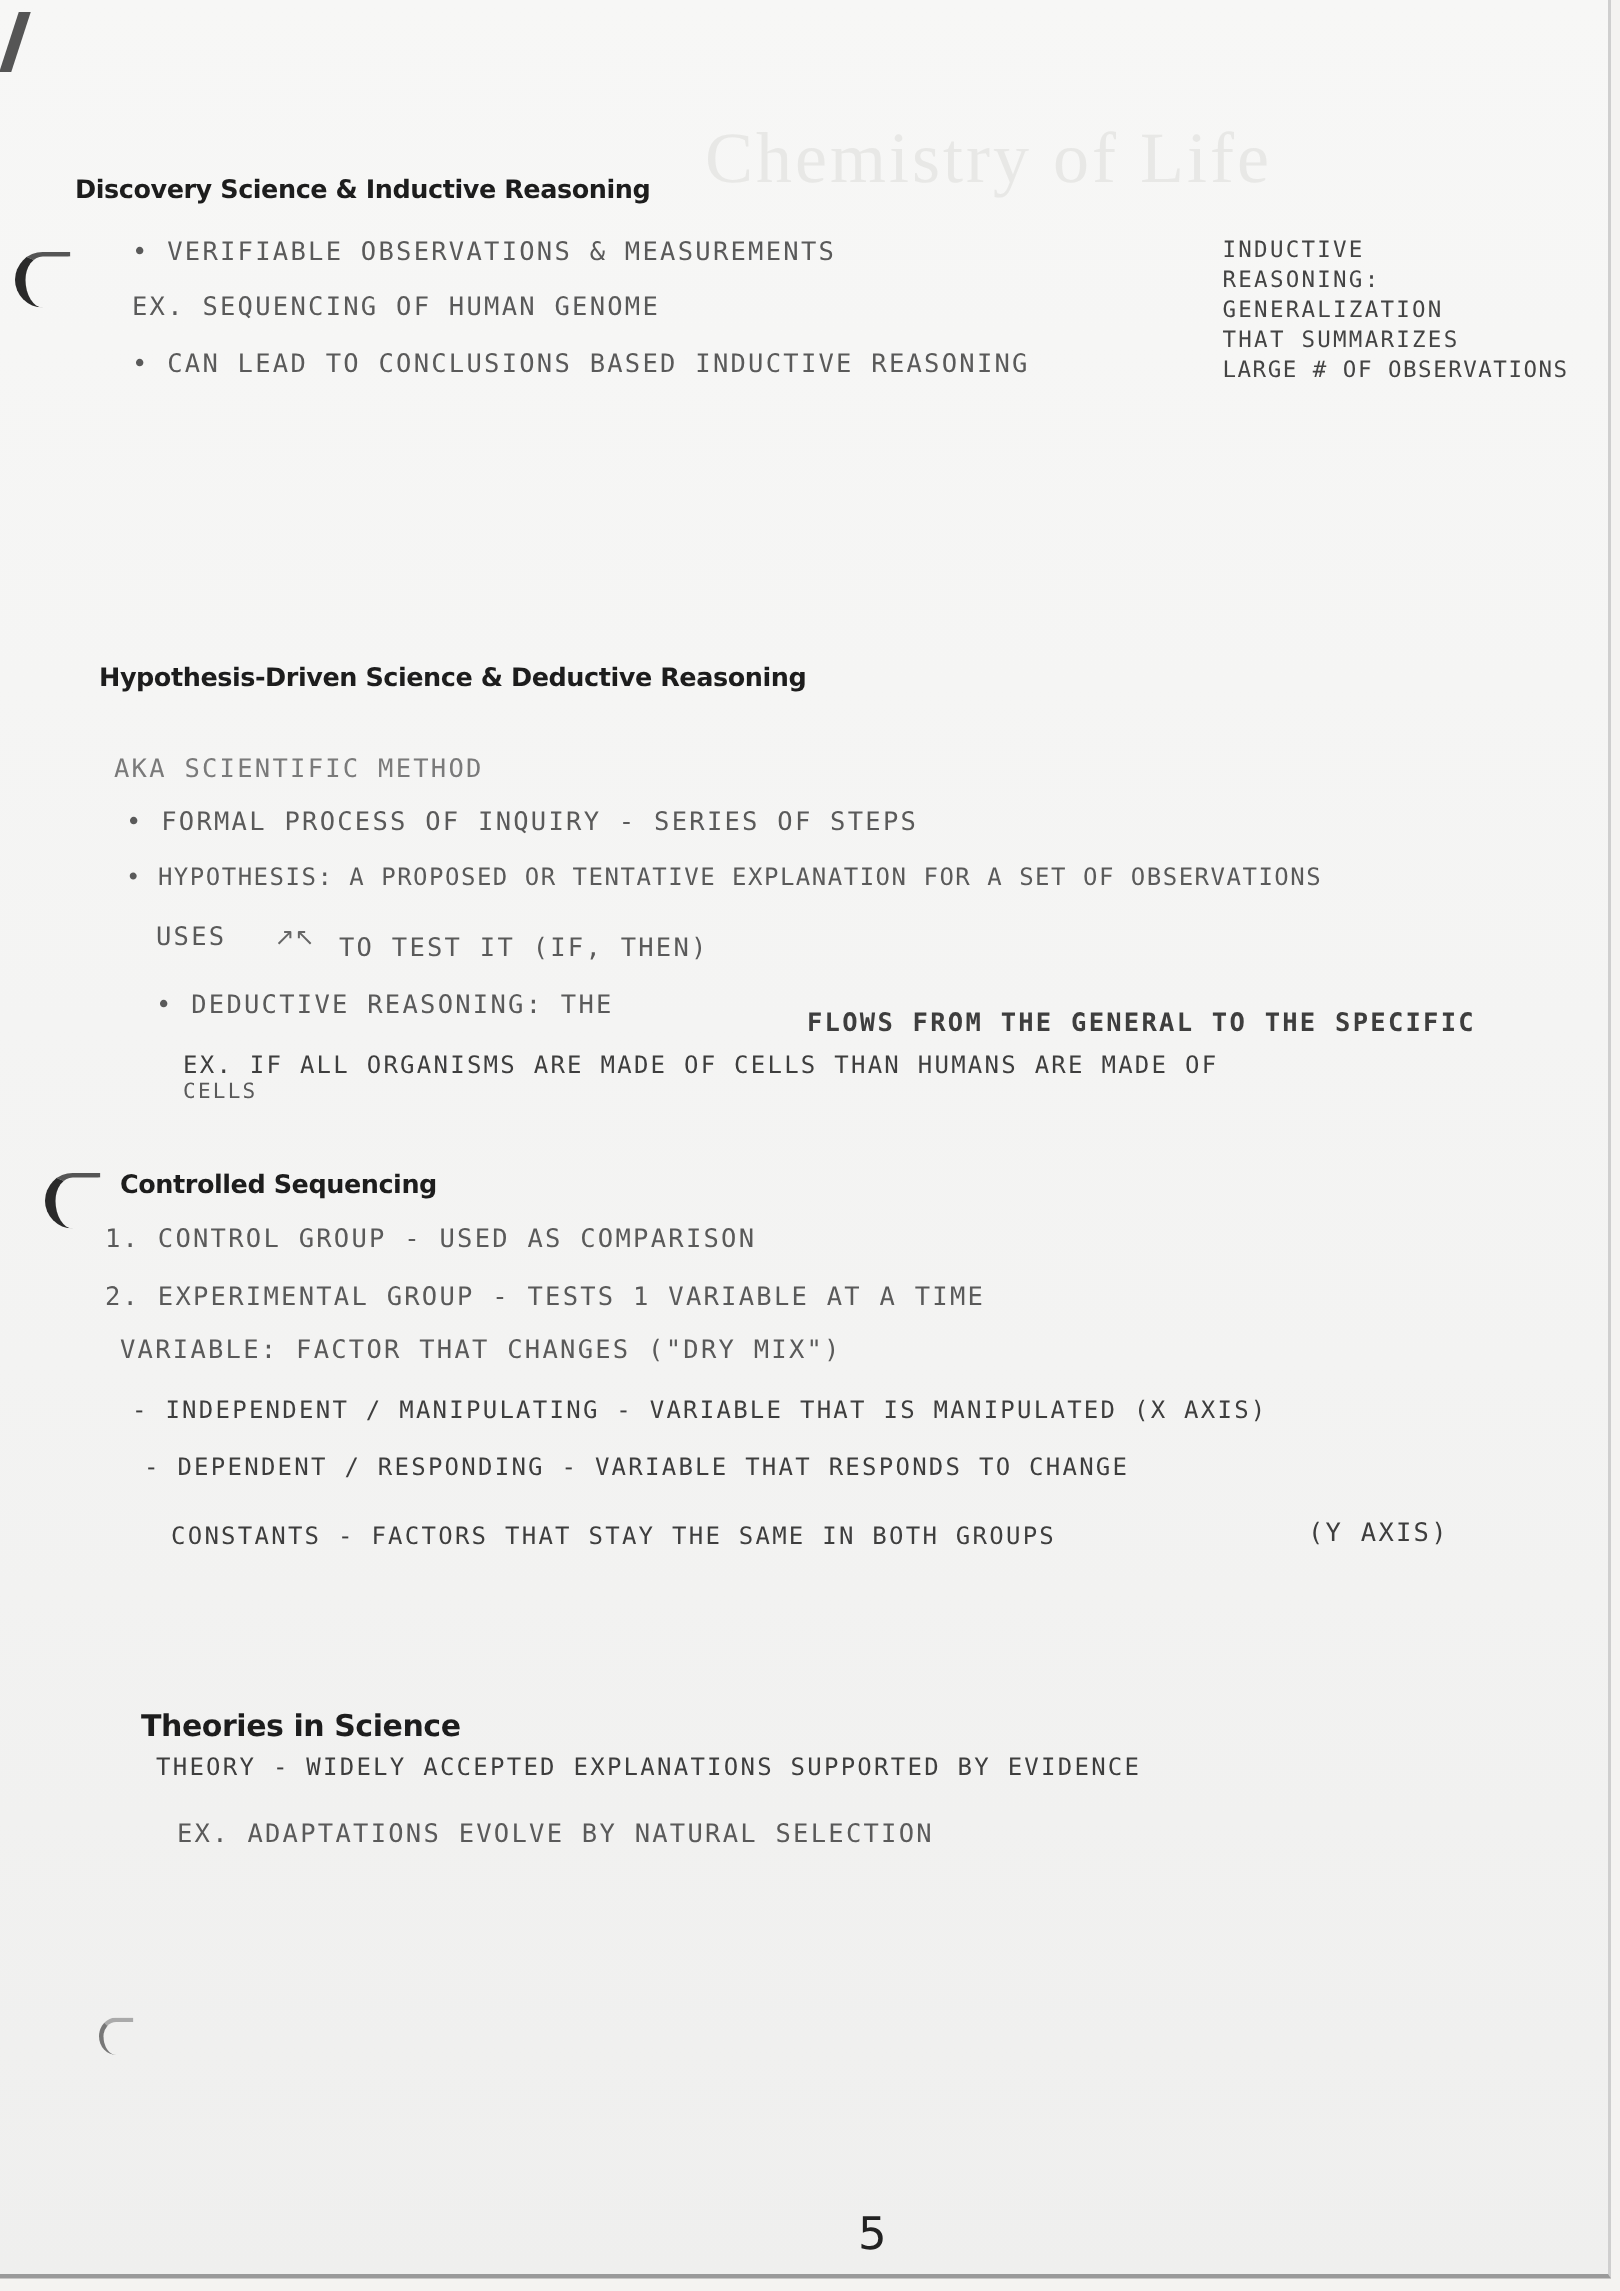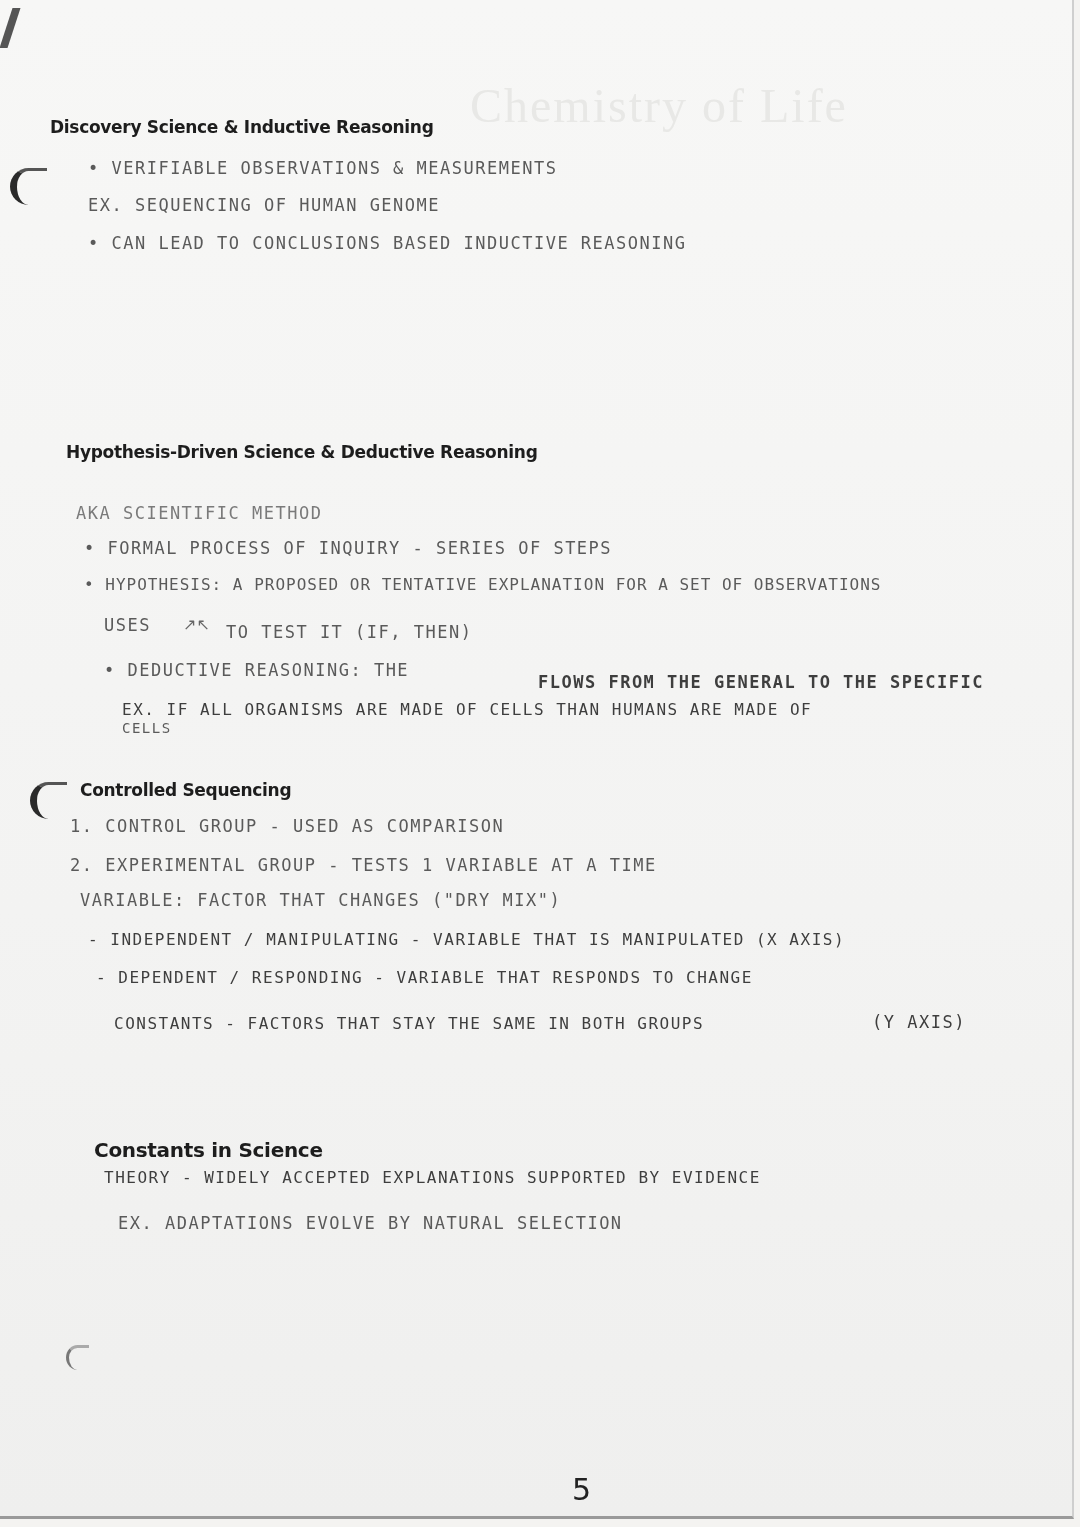--- a/index.html
+++ b/index.html
@@ -55,20 +55,27 @@
 
   <div class="punch" style="left:10px; top:168px;"></div>
   <div class="punch" style="left:30px; top:782px;"></div>
   <div class="punch light" style="left:66px; top:1345px;"></div>
 
   <div class="heading" style="left:50px; top:117px;">Discovery Science &amp; Inductive Reasoning</div>
   <div class="hw" style="left:88px; top:158px;">• Verifiable observations &amp; measurements</div>
   <div class="hw" style="left:88px; top:195px;">Ex. Sequencing of human genome</div>
   <div class="hw" style="left:88px; top:233px;">• Can lead to conclusions based inductive reasoning</div>
 
+  <div class="side-note">
+    <span class="hw">Inductive</span>
+    <span class="hw">Reasoning:</span>
+    <span class="hw">Generalization</span>
+    <span class="hw">that summarizes</span>
+    <span class="hw small">large # of observations</span>
+  </div>
 
   <div class="heading" style="left:66px; top:442px;">Hypothesis-Driven Science &amp; Deductive Reasoning</div>
   <div class="hw" style="left:76px; top:503px; color:#7a7a7a;">AKA Scientific method</div>
   <div class="hw" style="left:84px; top:538px;">• Formal process of inquiry - series of steps</div>
   <div class="hw" style="left:84px; top:575px; font-size:16px; letter-spacing:1px;">• Hypothesis: a proposed or tentative explanation for a set of observations</div>
   <div class="hw" style="left:104px; top:615px;">uses</div>
   <div class="arrow-note">↗↖</div>
   <div class="hw" style="left:226px; top:622px;">to test it (if, then)</div>
   <div class="hw" style="left:104px; top:660px;">• Deductive reasoning: the</div>
   <div class="hw dark" style="left:538px; top:672px;font-weight:bold;">flows from the general to the specific</div>
@@ -77,18 +84,18 @@
 
   <div class="heading" style="left:80px; top:780px;">Controlled Sequencing</div>
   <div class="hw" style="left:70px; top:816px;">1. Control group - used as comparison</div>
   <div class="hw" style="left:70px; top:855px;">2. Experimental group - tests 1 variable at a time</div>
   <div class="hw" style="left:80px; top:890px;">Variable: factor that changes ("dry mix")</div>
   <div class="hw dark" style="left:88px; top:930px; font-size:16px;">- Independent / manipulating - variable that is manipulated (x axis)</div>
   <div class="hw dark" style="left:96px; top:968px; font-size:16px;">- Dependent / responding - variable that responds to change</div>
   <div class="hw dark" style="left:872px; top:1012px;">(Y axis)</div>
   <div class="hw dark" style="left:114px; top:1014px; font-size:16px;">Constants - factors that stay the same in both groups</div>
 
-  <div class="heading" style="left:94px; top:1138px; font-size:20px;">Constants in Science</div>
+  <div class="heading" style="left:94px; top:1138px; font-size:20px;">Theories in Science</div>
   <div class="hw dark" style="left:104px; top:1168px; font-size:16px;">Theory - widely accepted explanations supported by evidence</div>
   <div class="hw" style="left:118px; top:1213px;">Ex. Adaptations evolve by natural selection</div>
 
   <div class="page-num">5</div>
 </div>
 
 </body></html>

